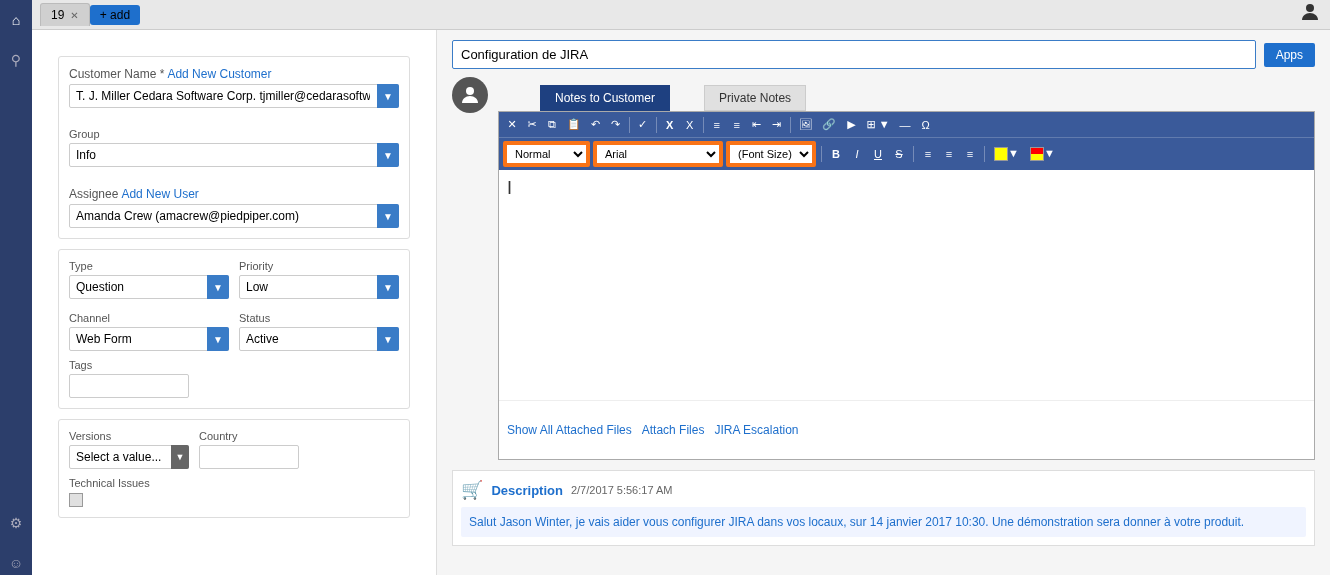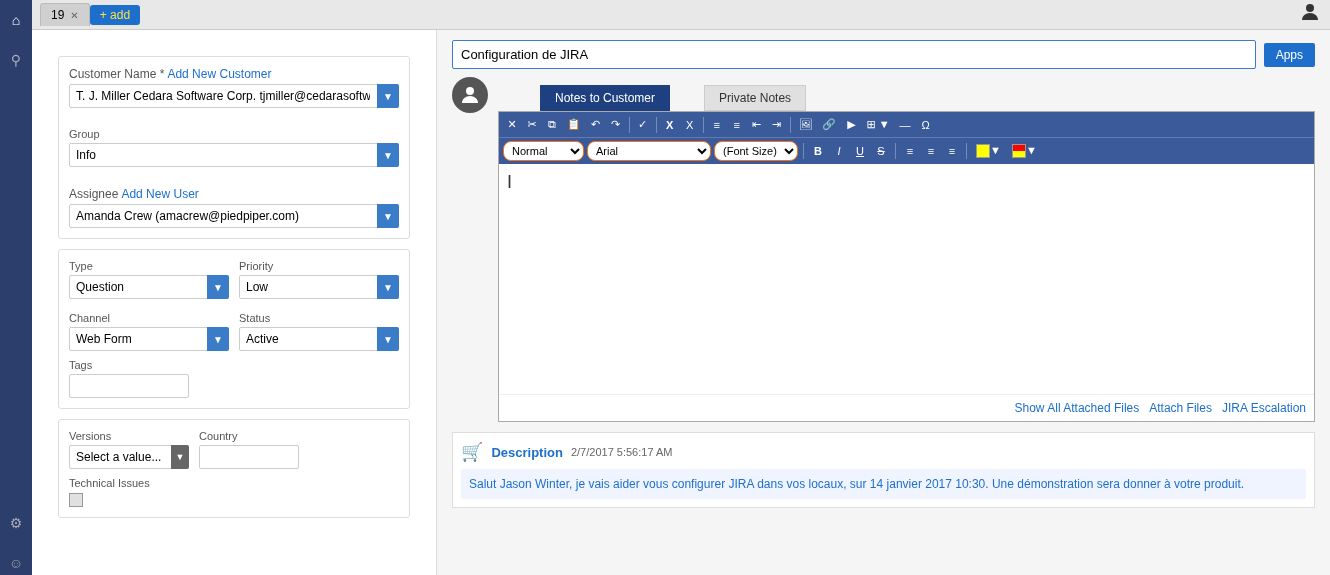--- a/index.html
+++ b/index.html
@@ -49,21 +49,21 @@
       align-items: center;
       gap: 6px;
       font-size: 12px;
       cursor: pointer;
       border: 1px solid #bbb;
       border-bottom: none;
     }
     .tab-item .close-x { color: #666; font-size: 10px; cursor: pointer; }
     .add-tab-btn {
       background: #1e6fcc;
-      color: #fde047;
+      color: #000000;
       padding: 3px 10px;
       border-radius: 3px;
       cursor: pointer;
       font-size: 12px;
       border: none;
     }
     .user-icon-top {
       margin-left: auto;
       color: #333;
       font-size: 18px;
@@ -265,48 +265,48 @@
       cursor: pointer;
       padding: 2px 4px;
       font-size: 11px;
       min-width: 18px;
       text-align: center;
     }
     .toolbar-separator { width: 1px; height: 16px; background: rgba(255,255,255,0.3); margin: 0 2px; }
 
     .format-select {
       background: white;
-      border: 1px solid #f97316;
+      border: 4px solid #f97316;
       padding: 2px 4px;
       font-size: 11px;
-      border-radius: 8px;
+      border-radius: 2px;
     }
 
     .editor-toolbar-row2 {
       background: #3a5a9a;
       padding: 3px 4px;
       display: flex;
       align-items: center;
       gap: 3px;
       border-top: 1px solid rgba(255,255,255,0.2);
     }
 
     .editor-body {
       background: white;
       min-height: 230px;
       padding: 8px;
       cursor: text;
     }
 
     .file-actions-row {
       display: flex;
-      justify-content: flex-end;
+      justify-content: flex-start;
       align-items: center;
       gap: 10px;
-      padding: 6px 8px;
+      padding: 22px 8px;
       background: white;
       border-top: 1px solid #eee;
     }
     .file-action-link {
       color: #1e6fcc;
       text-decoration: none;
       font-size: 12px;
       cursor: pointer;
     }
 

